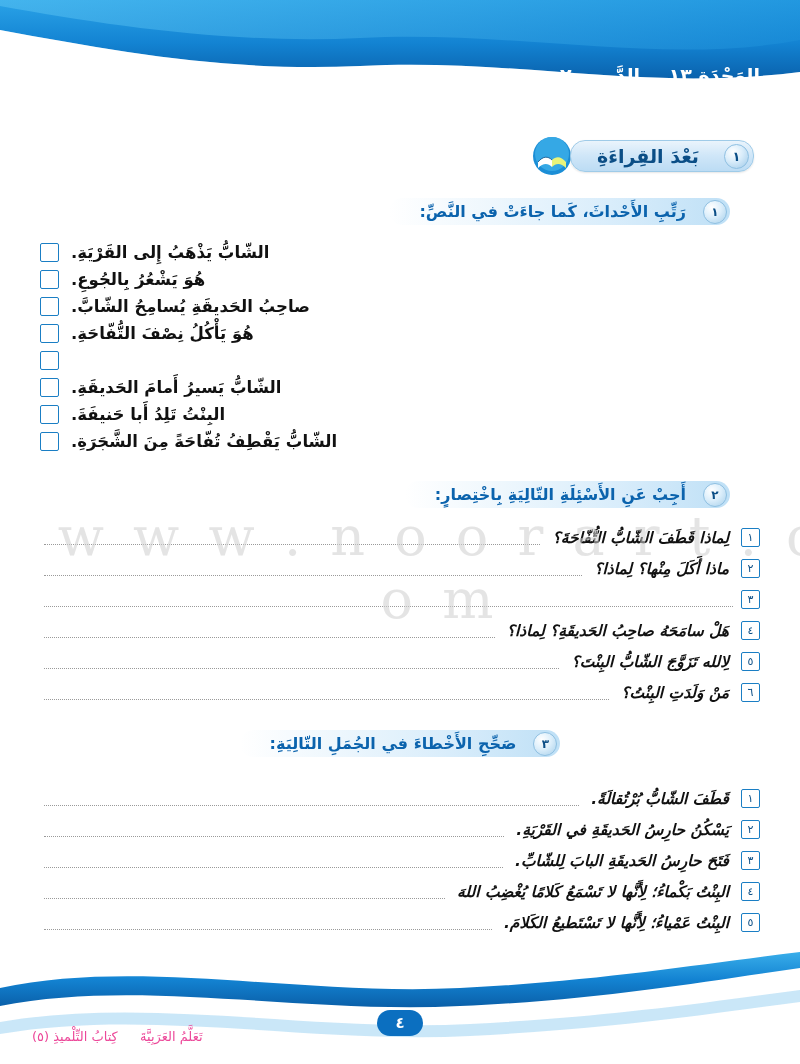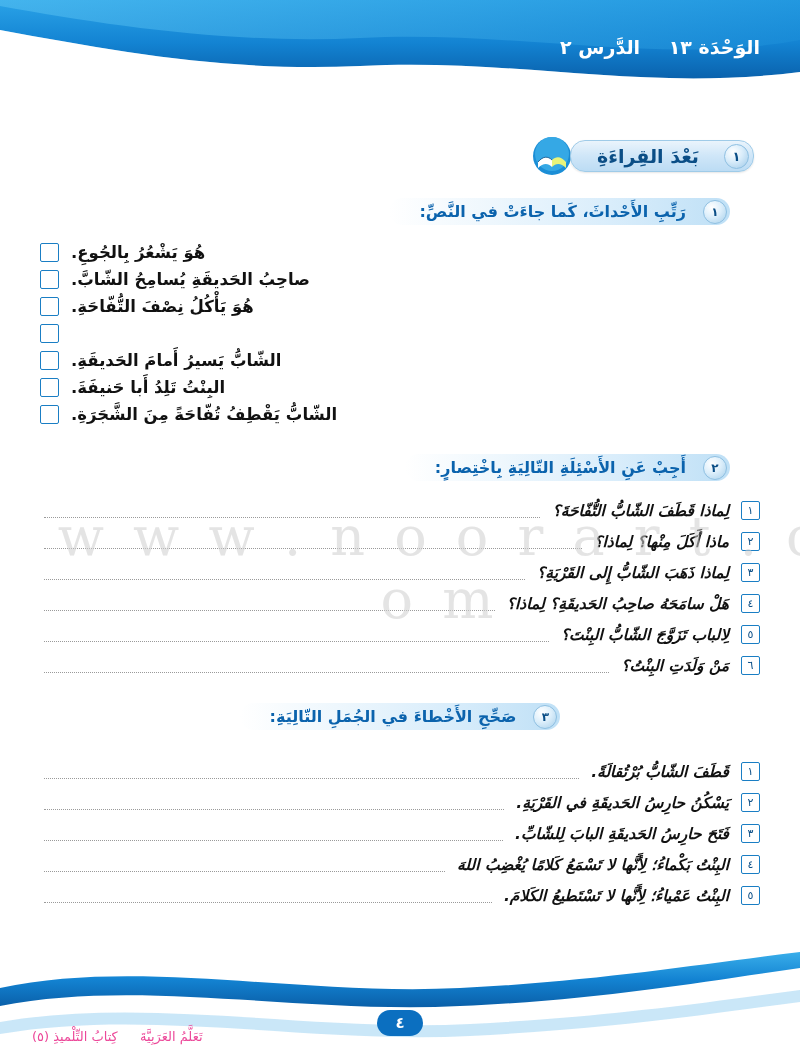--- a/index.html
+++ b/index.html
@@ -21,21 +21,21 @@
     position: absolute;
     top: 0; left: 0;
     width: 800px;
     height: 96px;
     overflow: hidden;
   }
   .top-band svg { display: block; }
 
   .header-text {
     position: absolute;
-    top: 36px;
+    top: 64px;
     right: 40px;
     color: #ffffff;
     font-size: 19px;
     font-weight: bold;
     letter-spacing: 0.5px;
     white-space: nowrap;
     direction: rtl;
   }
   .header-text .unit { margin-left: 22px; }
 
@@ -304,20 +304,24 @@
 
   <div class="ex-header rightish">
     <div class="ex-bar">
       <span class="ex-num">١</span>
       <span>رَتِّبِ الأَحْداثَ، كَما جاءَتْ في النَّصِّ:</span>
     </div>
   </div>
 
   <div class="order-list">
     <div class="order-row">
+      <span class="order-text">الشّابُّ يَذْهَبُ إِلى القَرْيَةِ.</span>
+      <span class="checkbox"></span>
+    </div>
+    <div class="order-row">
       <span class="order-text">هُوَ يَشْعُرُ بِالجُوعِ.</span>
       <span class="checkbox"></span>
     </div>
     <div class="order-row">
       <span class="order-text">صاحِبُ الحَديقَةِ يُسامِحُ الشّابَّ.</span>
       <span class="checkbox"></span>
     </div>
     <div class="order-row">
       <span class="order-text">هُوَ يَأْكُلُ نِصْفَ التُّفّاحَةِ.</span>
       <span class="checkbox"></span>
@@ -352,31 +356,30 @@
       <span class="q-text">لِماذا قَطَفَ الشّابُّ التُّفّاحَةَ؟</span>
       <span class="dots"></span>
     </div>
     <div class="q-row">
       <span class="q-num">٢</span>
       <span class="q-text">ماذا أَكَلَ مِنْها؟ لِماذا؟</span>
       <span class="dots"></span>
     </div>
     <div class="q-row">
       <span class="q-num">٣</span>
-      <span class="q-text">لِماذا ذَهَبَ الشّابُّ إِلى القَرْيَةِ؟</span>
       <span class="dots"></span>
     </div>
     <div class="q-row">
       <span class="q-num">٤</span>
       <span class="q-text">هَلْ سامَحَهُ صاحِبُ الحَديقَةِ؟ لِماذا؟</span>
       <span class="dots"></span>
     </div>
     <div class="q-row">
       <span class="q-num">٥</span>
-      <span class="q-text">لِالباب تَزَوَّجَ الشّابُّ البِنْتَ؟</span>
+      <span class="q-text">لِالله تَزَوَّجَ الشّابُّ البِنْتَ؟</span>
       <span class="dots"></span>
     </div>
     <div class="q-row">
       <span class="q-num">٦</span>
       <span class="q-text">مَنْ وَلَدَتِ البِنْتُ؟</span>
       <span class="dots"></span>
     </div>
   </div>
 
   <div class="ex-header center">

